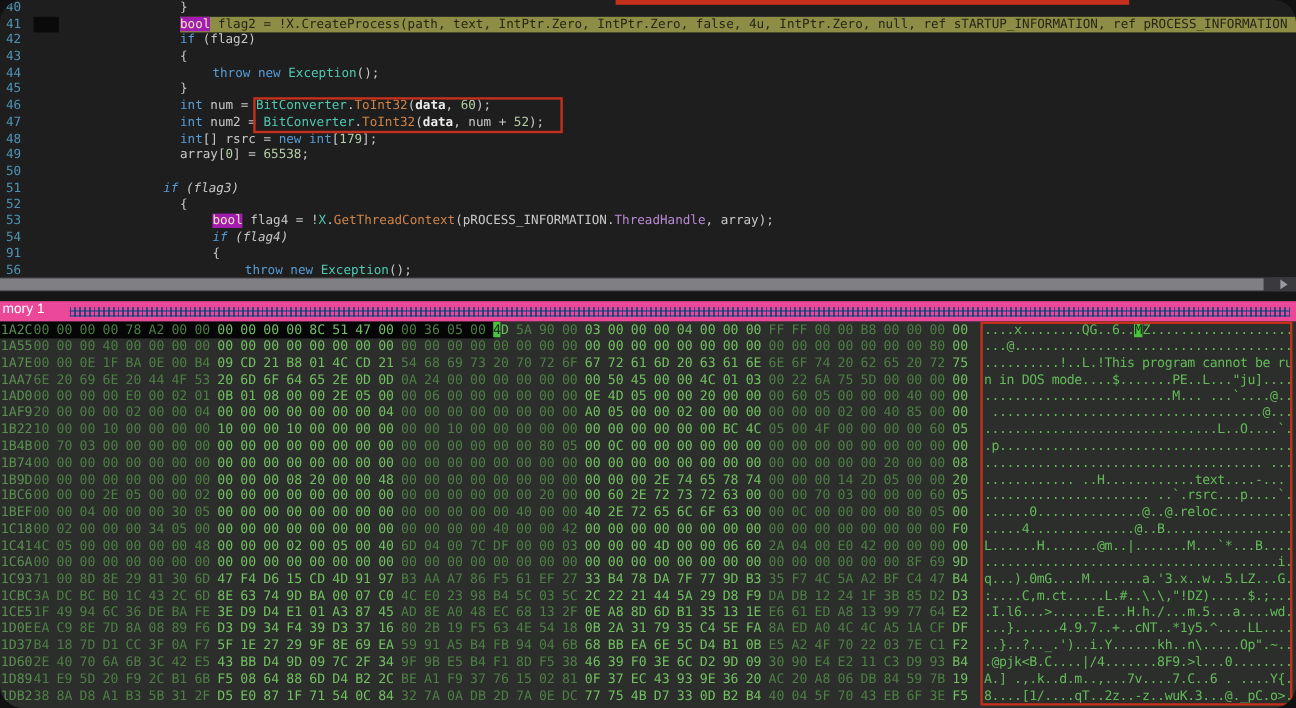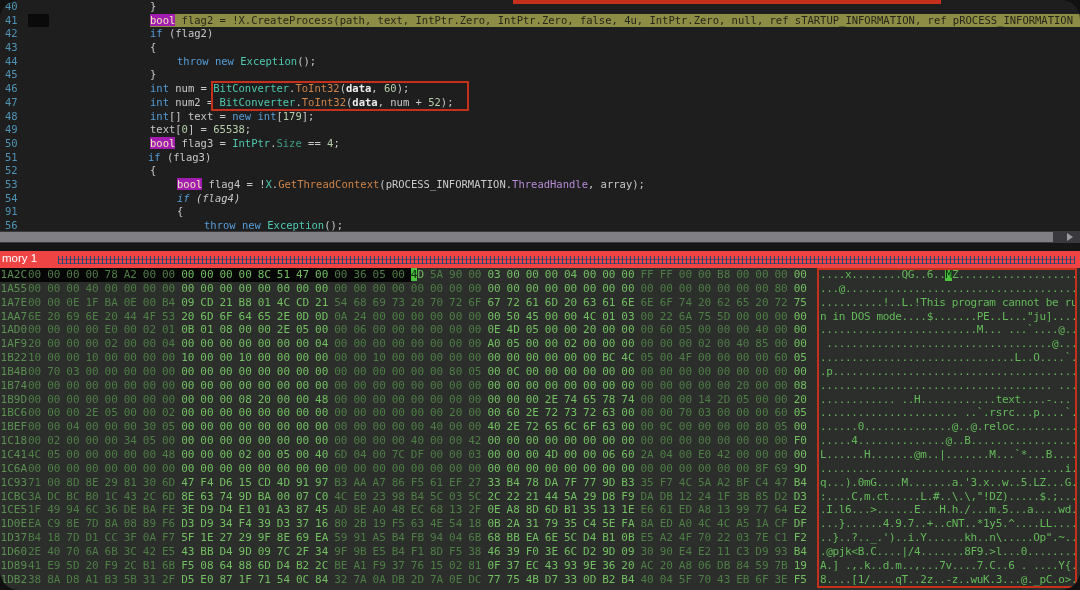--- a/index.html
+++ b/index.html
@@ -17,21 +17,21 @@
   .cu{color:#26261a}
   .bs{background:#a21caf;color:#efe8bc;}
   
   #hscroll{position:absolute;left:0;top:231px;width:1080px;height:12px;background:#3a3a3e;}
   #hthumb{position:absolute;left:0;top:1px;width:1053px;height:10px;background:#7f7f84;}
   #harrow{position:absolute;right:2px;top:0;width:16px;height:12px;background:#3a3a3e;}
   #harrow:after{content:"";position:absolute;left:5px;top:2px;border-left:6px solid #9a9aa0;
                 border-top:4px solid transparent;border-bottom:4px solid transparent;}
   #gap{position:absolute;left:0;top:243px;width:1080px;height:8px;background:#161616;}
   
-  #mem-title{position:absolute;left:0;top:251px;width:1080px;height:17px;background:#ef4444;text-align:right;}
+  #mem-title{position:absolute;left:0;top:251px;width:1080px;height:17px;background:#ec4899;text-align:right;}
   #mem-title .label{position:absolute;left:2px;top:1px;color:#fff;font-size:11.5px;
                     font-family:"Liberation Sans","DejaVu Sans",sans-serif;}
   #mem-title .dots{position:absolute;left:58px;right:5px;top:5px;height:8px;
       background-image:repeating-linear-gradient(90deg,rgba(8,70,128,.85) 0 1.5px,rgba(8,70,128,0) 1.5px 4px),
                        repeating-linear-gradient(0deg,rgba(8,70,128,.55) 0 1.5px,rgba(8,70,128,0) 1.5px 4px);}
   #mem-pane{position:absolute;left:0;top:268px;width:1080px;height:322px;background:#2b2e2a;overflow:hidden;}
   .mem-row{position:relative;height:13.85px;line-height:13.85px;font-size:11px;white-space:pre;}
   .addr{position:absolute;left:-6px;top:0;color:#5b8f52;}
   .bytes{position:absolute;left:28px;top:0;}
   .byte{display:inline-block;width:19.15px;}
@@ -51,24 +51,24 @@
   <div id="code-pane">
     <div id="code-lines">
         <div class="code-line"><span class="gutter">40</span><span class="code" style="left: 150px;"><span class="pl">}</span></span></div>
         <div class="code-line current"><span class="gutter">41</span><span class="chip"></span><span class="code" style="left: 150px;"><span class="bs">bool</span><span class="cu"> flag2 = !X.CreateProcess(path, text, IntPtr.Zero, IntPtr.Zero, false, 4u, IntPtr.Zero, null, ref sTARTUP_INFORMATION, ref pROCESS_INFORMATION</span></span></div>
         <div class="code-line"><span class="gutter">42</span><span class="code" style="left: 150px;"><span class="kw">if</span><span class="pl"> (flag2)</span></span></div>
         <div class="code-line"><span class="gutter">43</span><span class="code" style="left: 150px;"><span class="pl">{</span></span></div>
         <div class="code-line"><span class="gutter">44</span><span class="code" style="left: 177px;"><span class="kw">throw</span><span class="pl"> </span><span class="kw">new</span><span class="pl"> </span><span class="ty">Exception</span><span class="pl">();</span></span></div>
         <div class="code-line"><span class="gutter">45</span><span class="code" style="left: 150px;"><span class="pl">}</span></span></div>
         <div class="code-line"><span class="gutter">46</span><span class="code" style="left: 150px;"><span class="kw">int</span><span class="pl"> num = </span><span class="ty">BitConverter</span><span class="pl">.</span><span class="mt">ToInt32</span><span class="pl">(</span><span class="bd">data</span><span class="pl">, </span><span class="nm">60</span><span class="pl">);</span></span></div>
         <div class="code-line"><span class="gutter">47</span><span class="code" style="left: 150px;"><span class="kw">int</span><span class="pl"> num2 = </span><span class="ty">BitConverter</span><span class="pl">.</span><span class="mt">ToInt32</span><span class="pl">(</span><span class="bd">data</span><span class="pl">, num + </span><span class="nm">52</span><span class="pl">);</span></span></div>
-        <div class="code-line"><span class="gutter">48</span><span class="code" style="left: 150px;"><span class="kw">int</span><span class="pl">[] text = </span><span class="kw">new</span><span class="pl"> </span><span class="kw">int</span><span class="pl">[</span><span class="nm">179</span><span class="pl">];</span></span></div>
-        <div class="code-line"><span class="gutter">49</span><span class="code" style="left: 150px;"><span class="pl">text[</span><span class="nm">0</span><span class="pl">] = </span><span class="nm">65538</span><span class="pl">;</span></span></div>
-        <div class="code-line"><span class="gutter">50</span><span class="code" style="left: 150px;"><span class="bs">bool</span><span class="pl"> flag3 = </span><span class="ty">IntPtr</span><span class="pl">.</span><span class="pd">Size</span><span class="pl"> == </span><span class="nm">4</span><span class="pl">;</span></span></div>
-        <div class="code-line"><span class="gutter">51</span><span class="code" style="left: 148px;"><span class="kw">if</span><span class="pl"> (flag3)</span></span></div>
+        <div class="code-line"><span class="gutter">48</span><span class="code" style="left: 150px;"><span class="kw">int</span><span class="pl">[] rsrc = </span><span class="kw">new</span><span class="pl"> </span><span class="kw">int</span><span class="pl">[</span><span class="nm">179</span><span class="pl">];</span></span></div>
+        <div class="code-line"><span class="gutter">49</span><span class="code" style="left: 150px;"><span class="pl">array[</span><span class="nm">0</span><span class="pl">] = </span><span class="nm">65538</span><span class="pl">;</span></span></div>
+        <div class="code-line"><span class="gutter">50</span></div>
+        <div class="code-line"><span class="gutter">51</span><span class="code" style="left: 136px; font-style: italic;"><span class="kw">if</span><span class="pl"> (flag3)</span></span></div>
         <div class="code-line"><span class="gutter">52</span><span class="code" style="left: 150px;"><span class="pl">{</span></span></div>
         <div class="code-line"><span class="gutter">53</span><span class="code" style="left: 177px;"><span class="bs">bool</span><span class="pl"> flag4 = !</span><span class="ty">X</span><span class="pl">.</span><span class="mt">GetThreadContext</span><span class="pl">(</span><span class="pl">pROCESS_INFORMATION</span><span class="pl">.</span><span class="pp">ThreadHandle</span><span class="pl">, array);</span></span></div>
         <div class="code-line"><span class="gutter">54</span><span class="code" style="left: 177px; font-style: italic;"><span class="kw">if</span><span class="pl"> (flag4)</span></span></div>
         <div class="code-line"><span class="gutter">91</span><span class="code" style="left: 177px;"><span class="pl">{</span></span></div>
         <div class="code-line"><span class="gutter">56</span><span class="code" style="left: 204px;"><span class="kw">throw</span><span class="pl"> </span><span class="kw">new</span><span class="pl"> </span><span class="ty">Exception</span><span class="pl">();</span></span></div>
       </div>
   </div>
 
   <div id="hscroll">
     <div id="hthumb"></div>

